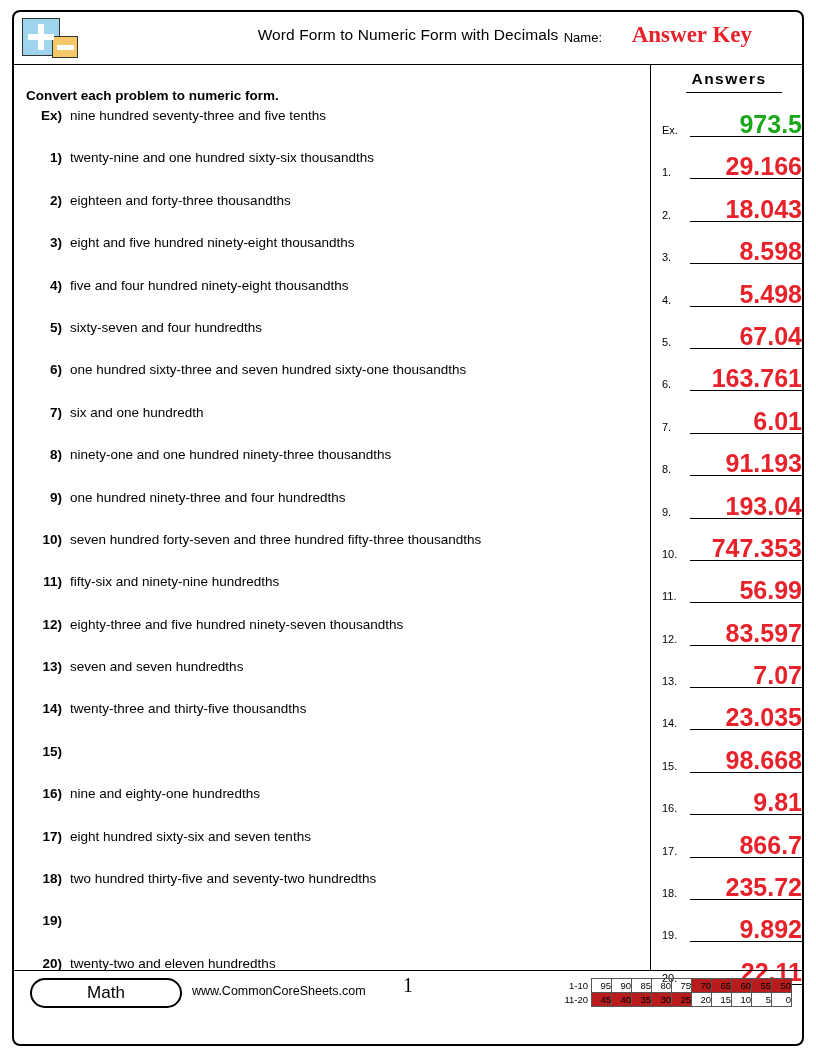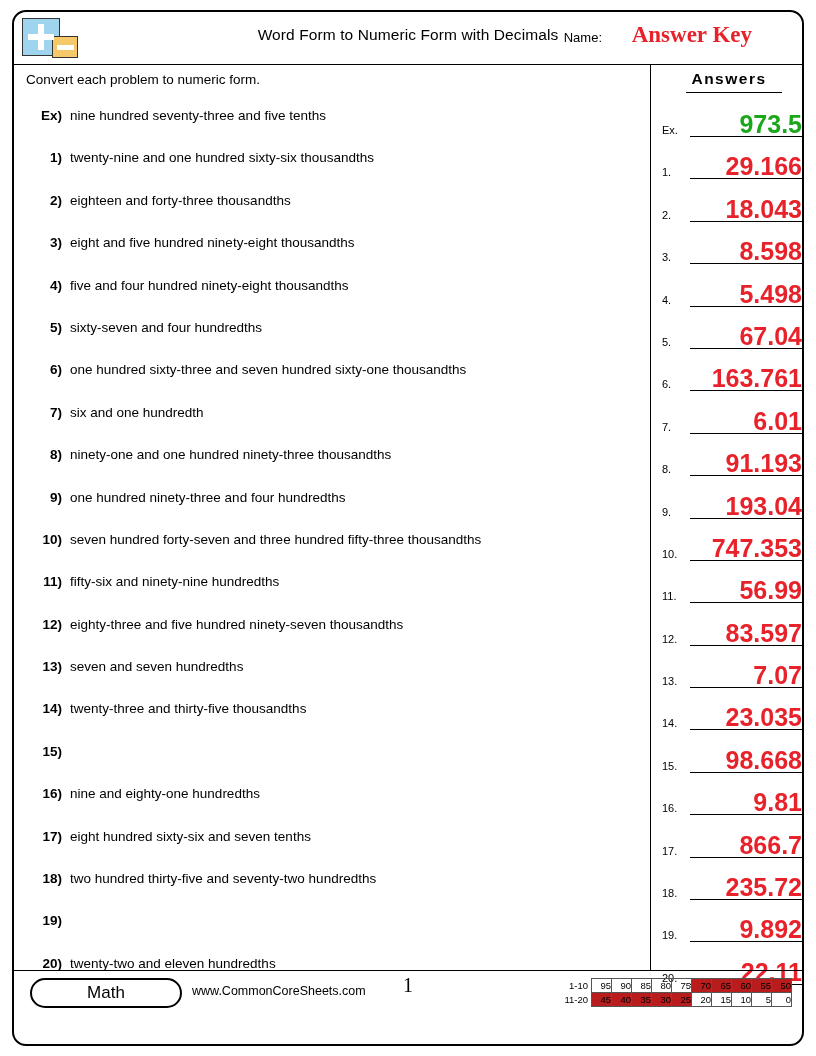--- a/index.html
+++ b/index.html
@@ -15,21 +15,21 @@
     position: relative;
     overflow: hidden;
   }
   .page {
     position: absolute;
     left: 12px;
     top: 10px;
     width: 792px;
     height: 1036px;
     border: 2px solid #000;
-    border-radius: 14px;
+    border-radius: 8px;
     box-sizing: border-box;
   }
 
   
   .header {
     position: absolute;
     left: 0; top: 0;
     width: 100%;
     height: 52px;
   }
@@ -90,23 +90,23 @@
     position: absolute;
     left: 636px;
     top: 52px;
     width: 1px;
     height: 906px;
     background: #000;
   }
 
   .instructions {
     position: absolute;
-    left: 12px; top: 60px;
+    left: 12px; top: 76px;
     font-size: 13.5px;
-    font-weight: normal;
+    font-weight: bold;
   }
 
   .answers-head {
     position: absolute;
     left: 650px; top: 58px;
     width: 130px;
     text-align: center;
     font-size: 15.5px;
     font-weight: bold;
     letter-spacing: 1.5px;

